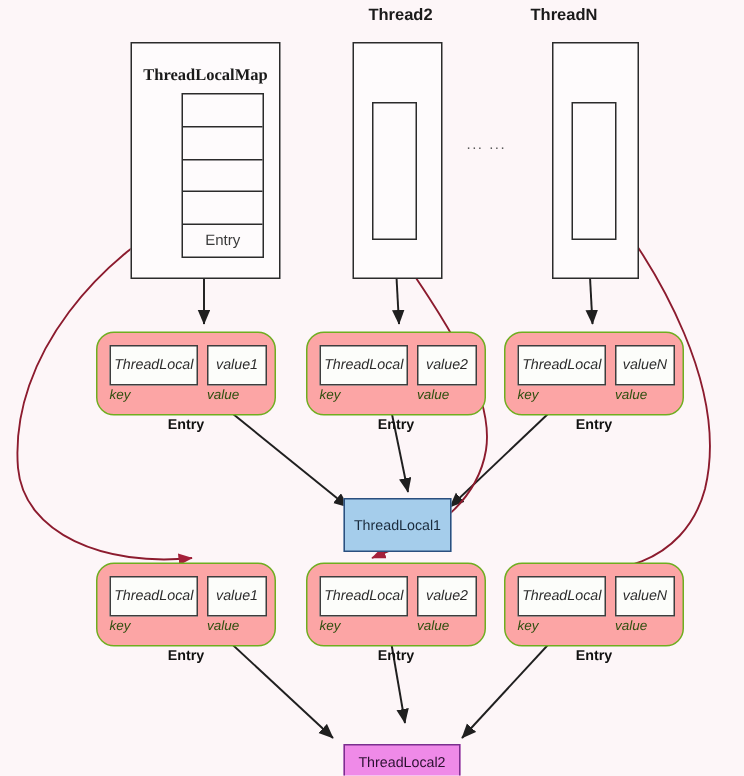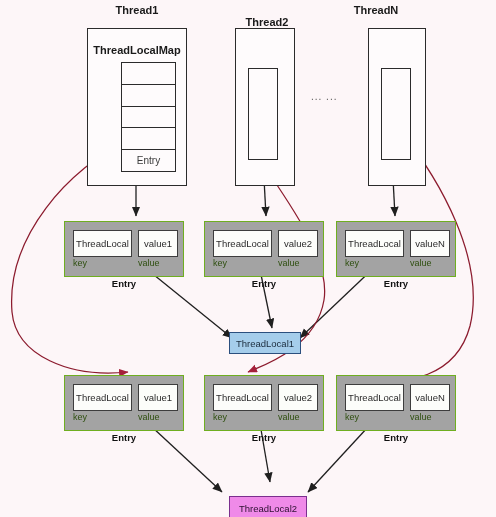--- a/index.html
+++ b/index.html
@@ -43,20 +43,21 @@
     background: #fefbfc;
   }
   
   .tlm-title {
     position: absolute;
     font-size: 11px;
     font-weight: bold;
     color: #1a1a1a;
     white-space: nowrap;
     text-align: center;
+    font-family: Liberation Serif, serif;
   }
   .tlm-table {
     border: 1.3px solid #2b2b2b;
     background: #fefbfc;
     display: flex;
     flex-direction: column;
   }
   .tlm-cell {
     flex: 1 1 0;
     border-bottom: 1.3px solid #2b2b2b;
@@ -77,23 +78,24 @@
   .dots {
     position: absolute;
     font-size: 10px;
     color: #5a5a5a;
     letter-spacing: 1px;
     white-space: nowrap;
   }
 
   
   .entry-group {
-    background: #a3a3a3;
+    background: #fca5a5;
     border: 1.6px solid #6fae20;
-    border-radius: 0;
+    border-radius: 12px;
+    font-style: italic;
   }
   .entry-inner {
     position: absolute;
     background: #fcfdfa;
     border: 1.4px solid #3d3d3d;
   }
   .entry-inner-label {
     font-size: 9.5px;
     color: #2b2b2b;
     text-align: center;
@@ -171,33 +173,32 @@
       <path d="M380,414 L308,492"></path>
     </g>
 
     <g stroke="#8c1b2e" stroke-width="1.25" fill="none" marker-end="url(#ah-red)">
       <path d="M128,140 C70,168 6,236 12,312 C16,356 70,378 128,372"></path>
       <path d="M260,160 C296,212 330,262 324,300 C316,348 262,366 248,372"></path>
       <path d="M400,130 C440,180 486,260 470,326 C456,378 402,386 378,376"></path>
     </g>
   </svg>
 
-  <div class="thread-title" style="left:87px; top:4px; width:100px;">Thread1</div>
   <div class="node thread-box" style="left:87px; top:28px; width:100px; height:158px;"></div>
   <div class="tlm-title" style="left:87px; top:44px; width:100px;">ThreadLocalMap</div>
 
   <div class="node tlm-table" style="left:121px; top:62px; width:55px; height:110px;">
     <div class="tlm-cell"></div>
     <div class="tlm-cell"></div>
     <div class="tlm-cell"></div>
     <div class="tlm-cell"></div>
     <div class="tlm-cell">Entry</div>
   </div>
 
-  <div class="thread-title" style="left:232px; top:4px; width:70px;margin-top:12px;">Thread2</div>
+  <div class="thread-title" style="left:232px; top:4px; width:70px;">Thread2</div>
   <div class="node thread-box" style="left:235px; top:28px; width:60px; height:158px;"></div>
   <div class="node slot-box" style="left:248px; top:68px; width:30px; height:92px;"></div>
 
   <div class="dots" style="left:311px; top:91px;">... ...</div>
 
   <div class="thread-title" style="left:341px; top:4px; width:70px;">ThreadN</div>
   <div class="node thread-box" style="left:368px; top:28px; width:58px; height:158px;"></div>
   <div class="node slot-box" style="left:381px; top:68px; width:30px; height:92px;"></div>
 
   <div class="node entry-group" style="left:64px; top:221px; width:120px; height:56px;">
@@ -229,21 +230,21 @@
       <div class="entry-inner-label">ThreadLocal</div>
     </div>
     <div class="entry-inner" style="left:73px; top:8px; width:38px; height:25px;">
       <div class="entry-inner-label">valueN</div>
     </div>
     <div class="sub-label" style="left:8px; top:36px; width:57px;">key</div>
     <div class="sub-label" style="left:73px; top:36px; width:38px;">value</div>
   </div>
   <div class="entry-caption" style="left:336px; top:278px; width:120px;">Entry</div>
 
-  <div class="node tl-box tl-blue" style="left:229px; top:332px; width:72px; height:22px;">
+  <div class="node tl-box tl-blue" style="left:229px; top:332px; width:72px; height:36px;">
     <span>ThreadLocal1</span>
   </div>
 
   <div class="node entry-group" style="left:64px; top:375px; width:120px; height:56px;">
     <div class="entry-inner" style="left:8px; top:8px; width:57px; height:25px;">
       <div class="entry-inner-label">ThreadLocal</div>
     </div>
     <div class="entry-inner" style="left:73px; top:8px; width:38px; height:25px;">
       <div class="entry-inner-label">value1</div>
     </div>

